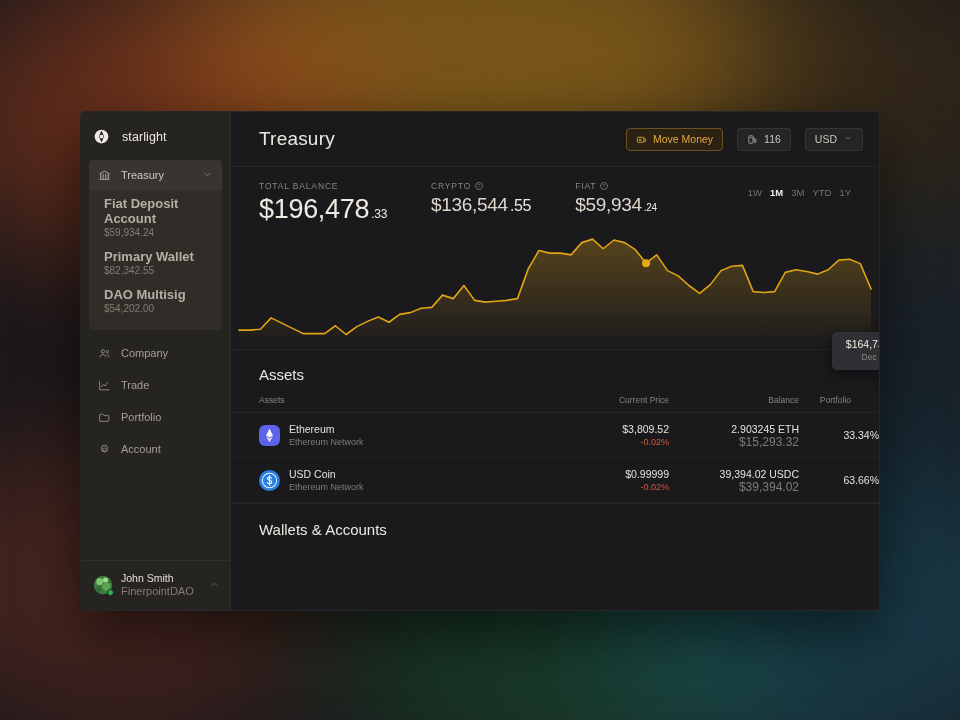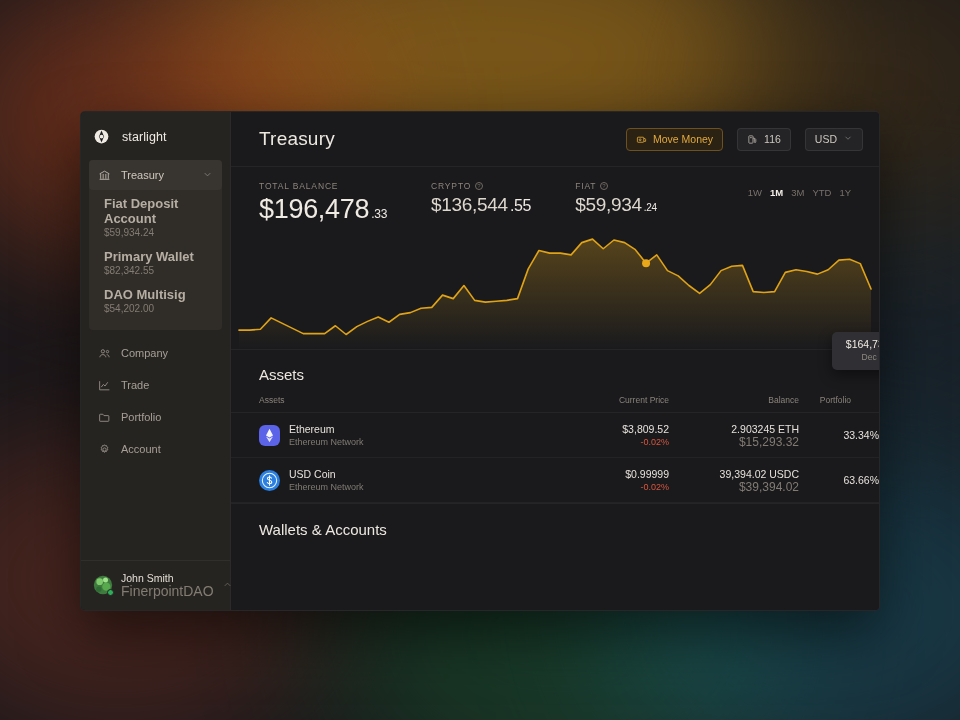--- a/index.html
+++ b/index.html
@@ -60,21 +60,21 @@
     margin-top:auto; display:flex; align-items:center; gap:8px;
     padding:11px 10px 13px 12px; border-top:1px solid rgba(255,255,255,.05);
     cursor:pointer;
   }
   .avatar { position:relative; width:20px; height:20px; flex:0 0 20px; }
   .avatar .dot {
     position:absolute; right:-1px; bottom:-1px; width:7px; height:7px;
     background:#2fae5a; border-radius:50%; border:1.5px solid #262421;
   }
   .p-name { font-size:10.5px; color:#e4ded5; line-height:13px; }
-  .p-org  { font-size:14px;  color:#837c72; line-height:12px; }
+  .p-org  { font-size:11px;  color:#837c72; line-height:12px; }
   .p-chev { margin-left:auto; opacity:.55; }
 
   
   .main { flex:1; background:#1a1a1d; display:flex; flex-direction:column; min-width:0; }
 
   .topbar { height:54px; display:flex; align-items:center; padding:0 16px 0 28px; }
   .page-title { font-size:19px; color:#ece7df; font-weight:400; letter-spacing:.2px; }
   .top-actions { margin-left:auto; display:flex; align-items:center; gap:14px; }
   .btn {
     height:23px; display:inline-flex; align-items:center; gap:6px;

